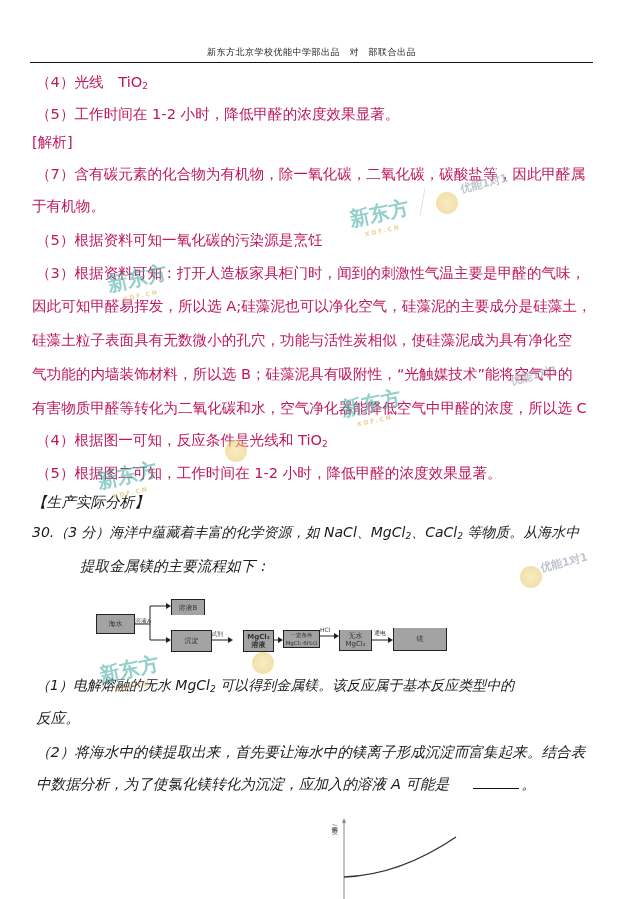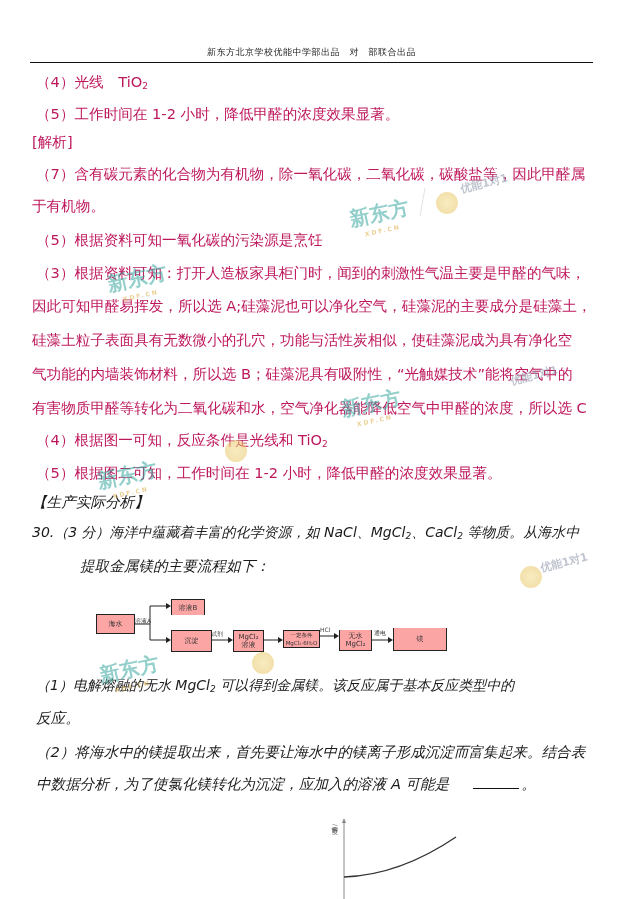--- a/index.html
+++ b/index.html
@@ -37,21 +37,21 @@
       font-size: 11px; color: #8a93a8; font-weight: bold; transform: rotate(-14deg);
     }
     .wm-coin {
       width: 22px; height: 22px; border-radius: 50%;
       background: radial-gradient(circle, #f3dc8c 0%, #e8c767 70%, #fff 100%);
     }
     .wm-divider { width: 1px; height: 28px; background: #c8c8c8; transform: rotate(10deg); }
     
     .flow { position: absolute; left: 0; top: 0; width: 636px; height: 899px; }
     .fbox {
-      position: absolute; border: 1px solid #222; background: #fca5a5;
+      position: absolute; border: 1px solid #222; background: #a3a3a3;
       font-size: 7px; color: #333; display: flex; align-items: center;
       justify-content: center; text-align: center; line-height: 8px;
     }
     .flabel { position: absolute; font-size: 6px; color: #444; white-space: nowrap; }
     
     .graph { position: absolute; left: 330px; top: 815px; width: 150px; height: 84px; }
     .graph-ylabel {
       position: absolute; left: 0px; top: 6px; font-size: 6px; color: #666;
       writing-mode: vertical-rl; letter-spacing: 1px;
     }
@@ -105,21 +105,21 @@
       <polygon points="166,637 171,640 166,643"></polygon>
       <polygon points="228,637 233,640 228,643"></polygon>
       <polygon points="278,637 283,640 278,643"></polygon>
       <polygon points="334,633 339,636 334,639"></polygon>
       <polygon points="388,637 393,640 388,643"></polygon>
     </g>
   </svg>
   <div class="fbox" style="left:96px; top:614px; width:37px; height:18px;">海水</div>
   <div class="fbox" style="left:171px; top:599px; width:32px; height:15px; border-bottom:none;">溶液B</div>
   <div class="fbox" style="left:171px; top:630px; width:39px; height:20px;">沉淀</div>
-  <div class="fbox" style="left:233px; top:630px; width:29px; height:20px;">MgCl₂ 溶液</div>
+  <div class="fbox" style="left:243px; top:630px; width:29px; height:20px;font-weight:bold;">MgCl₂ 溶液</div>
   <div class="fbox" style="left:283px; top:630px; width:35px; height:16px; font-size:5.5px;">一定条件 MgCl₂·6H₂O</div>
   <div class="fbox" style="left:339px; top:630px; width:31px; height:20px; border-top:none;">无水 MgCl₂</div>
   <div class="fbox" style="left:393px; top:628px; width:52px; height:22px; border-top:none;">镁</div>
   <div class="flabel" style="left:135px; top:617px;">溶液A</div>
   <div class="flabel" style="left:211px; top:630px;">试剂</div>
   <div class="flabel" style="left:320px; top:626px;">HCl</div>
   <div class="flabel" style="left:374px; top:629px;">通电</div>
 </div>
 
 <div class="line black" style="top:675px; left:36px; font-size:14px;">

